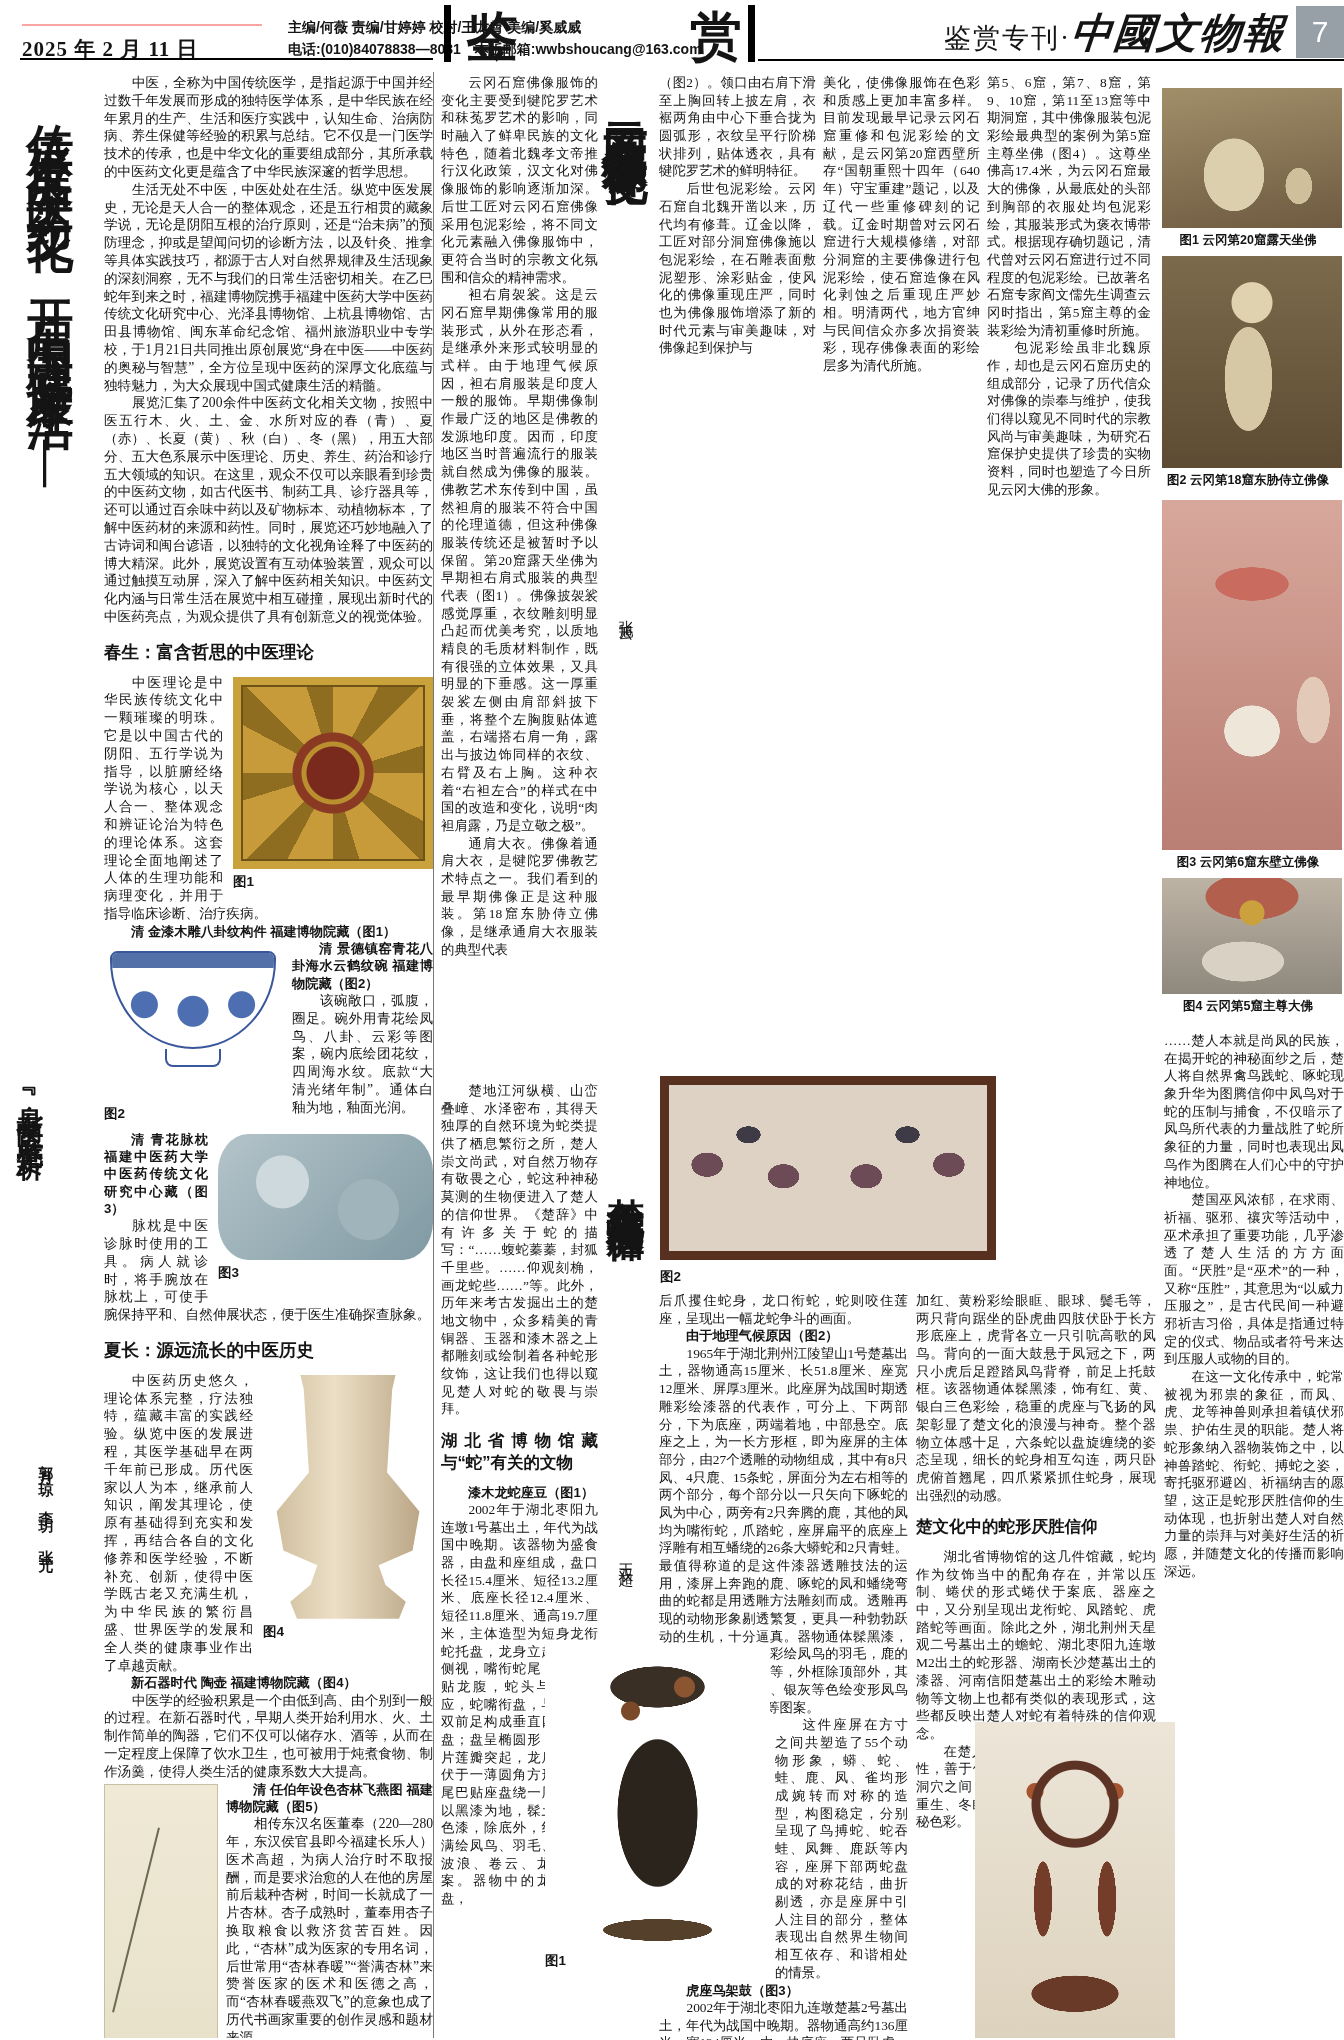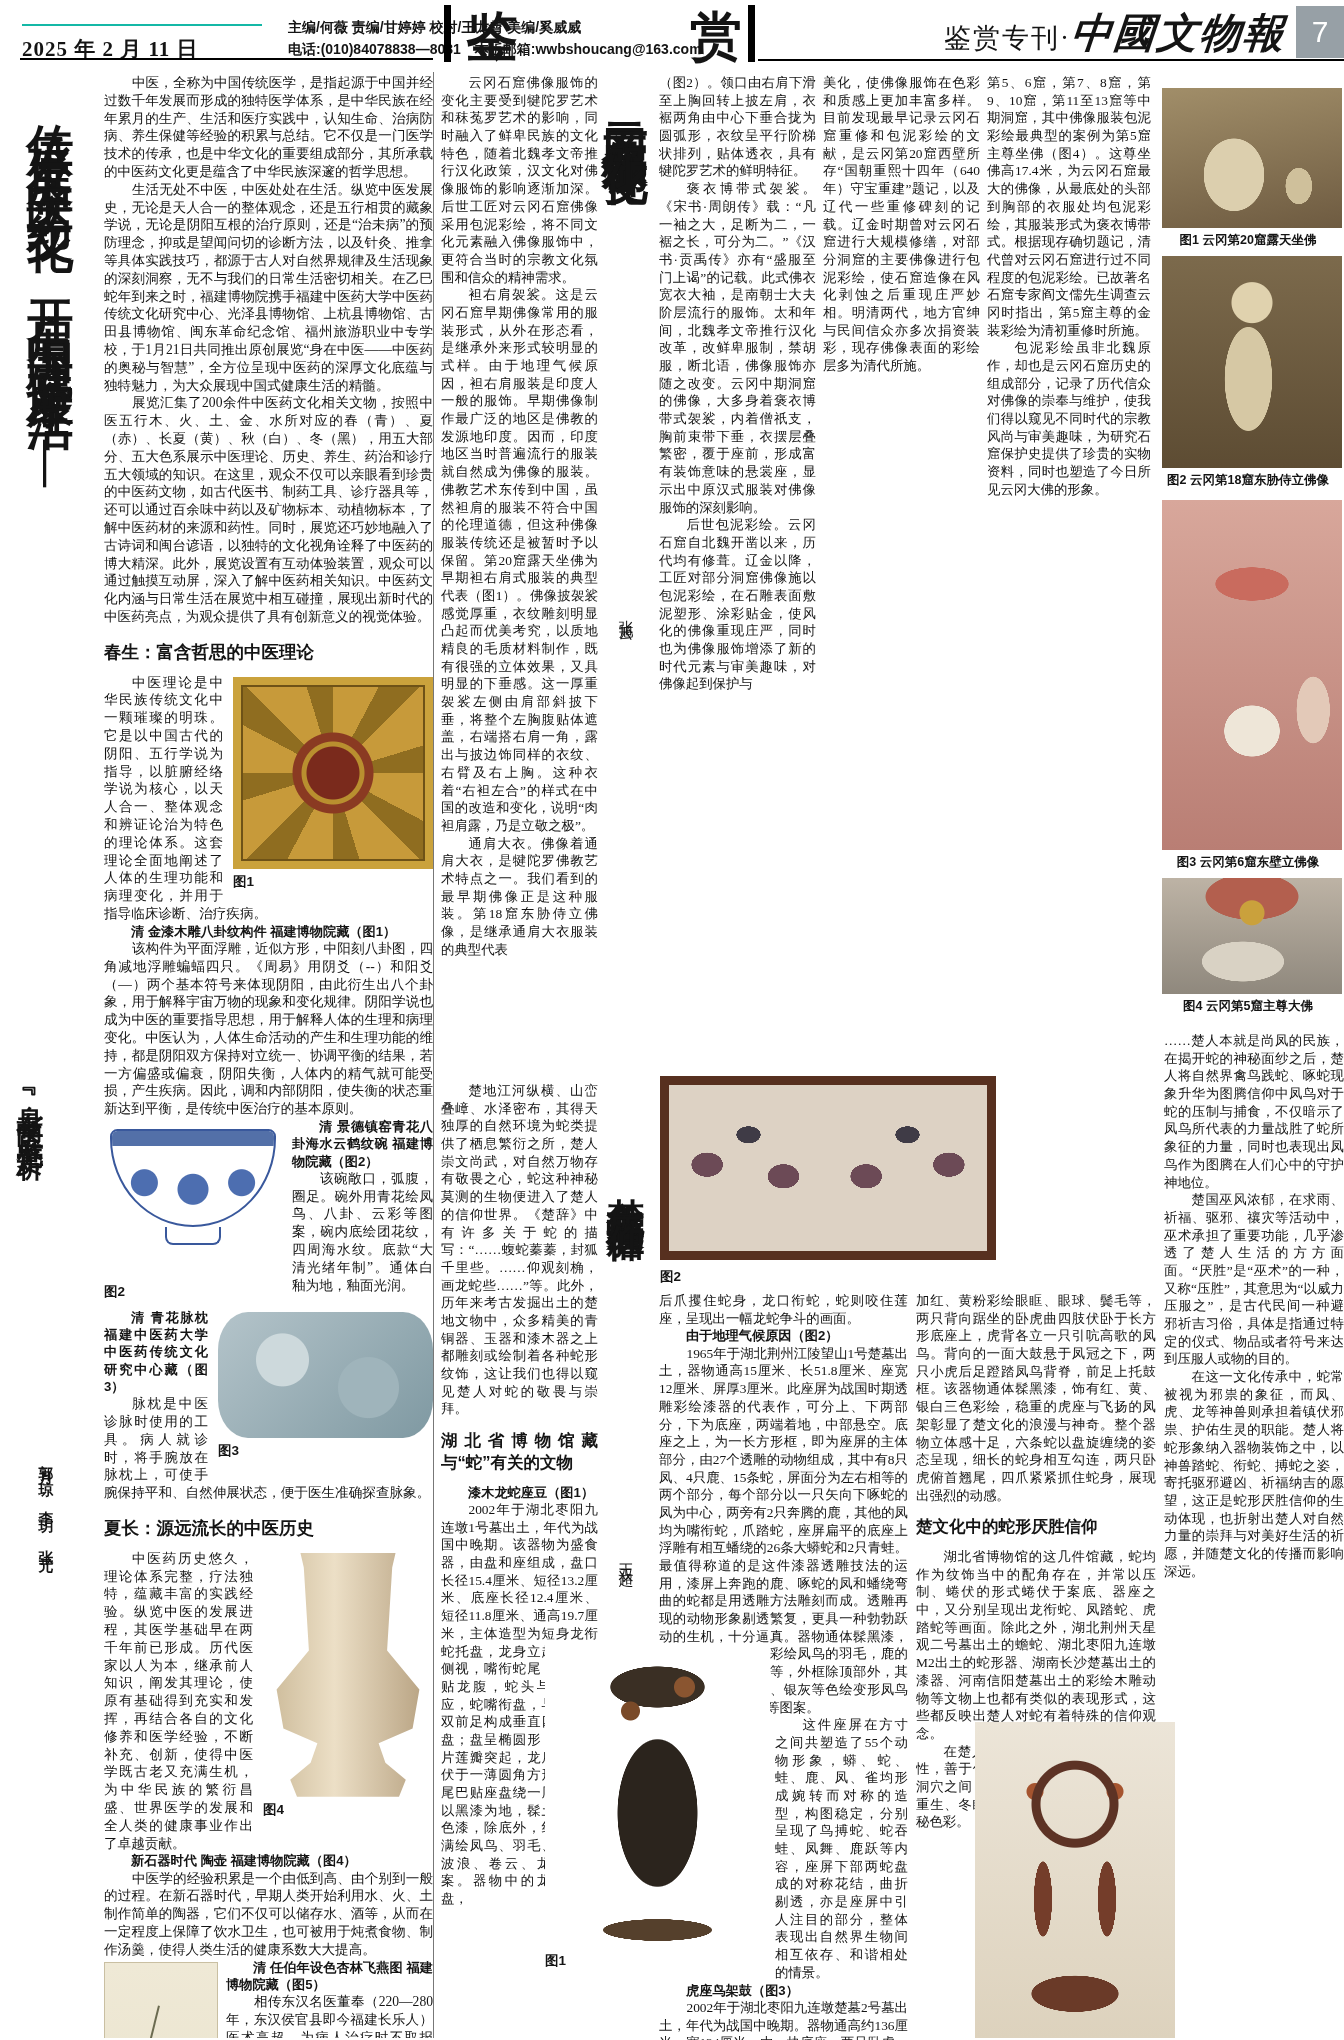--- a/index.html
+++ b/index.html
@@ -1,19 +1,19 @@
 <!DOCTYPE html>
 <html><head>
 <meta charset="utf-8">
 <style>
   html,body{margin:0;padding:0;background:#e8e8e8;}
   #page{position:relative;width:1344px;height:2040px;background:#fff;overflow:hidden;
         font-family:"Liberation Serif","DejaVu Serif",serif;color:#141414;margin:0 auto;}
   
-  .date{position:absolute;left:22px;top:24px;width:240px;border-top:2px solid #14b8a6;
+  .date{position:absolute;left:22px;top:24px;width:240px;border-top:2px solid #fca5a5;
         padding-top:9px;font-size:21px;font-weight:bold;letter-spacing:1px;}
   .staff{position:absolute;left:288px;top:17px;font-size:14px;font-weight:bold;line-height:1.55;
          font-family:"Liberation Sans",sans-serif;}
   .rule-left{position:absolute;left:20px;top:58px;width:413px;height:2px;background:#000;}
   .rule-right{position:absolute;left:758px;top:59px;width:586px;height:2px;background:#000;}
   .mbar{position:absolute;top:5px;width:7px;height:57px;background:#000;}
   .mbar.b1{left:444px;}.mbar.b2{left:748px;}
   .masthead{position:absolute;left:466px;top:2px;width:276px;display:flex;justify-content:space-between;
             font-size:52px;font-weight:900;font-family:"Liberation Sans",sans-serif;}
   .edwrap{position:absolute;left:790px;top:6px;width:496px;display:flex;justify-content:flex-end;
@@ -171,21 +171,20 @@
     <p class="in">生活无处不中医，中医处处在生活。纵览中医发展史，无论是天人合一的整体观念，还是五行相贯的藏象学说，无论是阴阳互根的治疗原则，还是“治未病”的预防理念，抑或是望闻问切的诊断方法，以及针灸、推拿等具体实践技巧，都源于古人对自然界规律及生活现象的深刻洞察，无不与我们的日常生活密切相关。在乙巳蛇年到来之时，福建博物院携手福建中医药大学中医药传统文化研究中心、光泽县博物馆、上杭县博物馆、古田县博物馆、闽东革命纪念馆、福州旅游职业中专学校，于1月21日共同推出原创展览“身在中医——中医药的奥秘与智慧”，全方位呈现中医药的深厚文化底蕴与独特魅力，为大众展现中国式健康生活的精髓。</p>
     <p class="in">展览汇集了200余件中医药文化相关文物，按照中医五行木、火、土、金、水所对应的春（青）、夏（赤）、长夏（黄）、秋（白）、冬（黑），用五大部分、五大色系展示中医理论、历史、养生、药治和诊疗五大领域的知识。在这里，观众不仅可以亲眼看到珍贵的中医药文物，如古代医书、制药工具、诊疗器具等，还可以通过百余味中药以及矿物标本、动植物标本，了解中医药材的来源和药性。同时，展览还巧妙地融入了古诗词和闽台谚语，以独特的文化视角诠释了中医药的博大精深。此外，展览设置有互动体验装置，观众可以通过触摸互动屏，深入了解中医药相关知识。中医药文化内涵与日常生活在展览中相互碰撞，展现出新时代的中医药亮点，为观众提供了具有创新意义的视觉体验。</p>
 
     <h3 class="sec">春生：富含哲思的中医理论</h3>
     <div class="figwrap fr" style="width:200px">
       <div class="img f-bagua"></div>
       <div class="cap">图1</div>
     </div>
     <p class="in">中医理论是中华民族传统文化中一颗璀璨的明珠。它是以中国古代的阴阳、五行学说为指导，以脏腑经络学说为核心，以天人合一、整体观念和辨证论治为特色的理论体系。这套理论全面地阐述了人体的生理功能和病理变化，并用于指导临床诊断、治疗疾病。</p>
     <p class="note">清 金漆木雕八卦纹构件 福建博物院藏（图1）</p>
-    <p class="in">该构件为平面浮雕，近似方形，中阳刻八卦图，四角减地浮雕蝙蝠四只。《周易》用阴爻（--）和阳爻（—）两个基本符号来体现阴阳，由此衍生出八个卦象，用于解释宇宙万物的现象和变化规律。阴阳学说也成为中医的重要指导思想，用于解释人体的生理和病理变化。中医认为，人体生命活动的产生和生理功能的维持，都是阴阳双方保持对立统一、协调平衡的结果，若一方偏盛或偏衰，阴阳失衡，人体内的精气就可能受损，产生疾病。因此，调和内部阴阳，使失衡的状态重新达到平衡，是传统中医治疗的基本原则。</p>
     <div class="figwrap fl" style="width:178px">
       <div class="bowlimg">
         <div class="bowl-body"></div>
         <div class="bowl-foot"></div>
       </div>
       <div class="cap">图2</div>
     </div>
     <p class="note">清 景德镇窑青花八卦海水云鹤纹碗 福建博物院藏（图2）</p>
     <p class="in">该碗敞口，弧腹，圈足。碗外用青花绘凤鸟、八卦、云彩等图案，碗内底绘团花纹，四周海水纹。底款“大清光绪年制”。通体白釉为地，釉面光润。</p>
     <div class="figwrap fr" style="width:215px">
@@ -221,21 +220,20 @@
     <p class="in">云冈石窟佛像服饰的变化主要受到犍陀罗艺术和秣菟罗艺术的影响，同时融入了鲜卑民族的文化特色，随着北魏孝文帝推行汉化政策，汉文化对佛像服饰的影响逐渐加深。后世工匠对云冈石窟佛像采用包泥彩绘，将不同文化元素融入佛像服饰中，更符合当时的宗教文化氛围和信众的精神需求。</p>
     <p class="in">袒右肩袈裟。这是云冈石窟早期佛像常用的服装形式，从外在形态看，是继承外来形式较明显的式样。由于地理气候原因，袒右肩服装是印度人一般的服饰。早期佛像制作最广泛的地区是佛教的发源地印度。因而，印度地区当时普遍流行的服装就自然成为佛像的服装。佛教艺术东传到中国，虽然袒肩的服装不符合中国的伦理道德，但这种佛像服装传统还是被暂时予以保留。第20窟露天坐佛为早期袒右肩式服装的典型代表（图1）。佛像披袈裟感觉厚重，衣纹雕刻明显凸起而优美考究，以质地精良的毛质材料制作，既有很强的立体效果，又具明显的下垂感。这一厚重袈裟左侧由肩部斜披下垂，将整个左胸腹贴体遮盖，右端搭右肩一角，露出与披边饰同样的衣纹、右臂及右上胸。这种衣着“右袒左合”的样式在中国的改造和变化，说明“肉袒肩露，乃是立敬之极”。</p>
     <p class="in">通肩大衣。佛像着通肩大衣，是犍陀罗佛教艺术特点之一。我们看到的最早期佛像正是这种服装。第18窟东胁侍立佛像，是继承通肩大衣服装的典型代表</p>
   </div>
 
   <div class="vt y-title">云冈石窟佛像服饰变化</div>
   <div class="vt y-author">张旭云</div>
 
   <div class="ycol" id="ycolB">
     <p>（图2）。领口由右肩下滑至上胸回转上披左肩，衣裾两角由中心下垂合拢为圆弧形，衣纹呈平行阶梯状排列，贴体透衣，具有犍陀罗艺术的鲜明特征。</p>
-    <p class="in">褒衣博带式袈裟。《宋书·周朗传》载：“凡一袖之大，足断为二，一裾之长，可分为二。”《汉书·贡禹传》亦有“盛服至门上谒”的记载。此式佛衣宽衣大袖，是南朝士大夫阶层流行的服饰。太和年间，北魏孝文帝推行汉化改革，改鲜卑服制，禁胡服，断北语，佛像服饰亦随之改变。云冈中期洞窟的佛像，大多身着褒衣博带式袈裟，内着僧祇支，胸前束带下垂，衣摆层叠繁密，覆于座前，形成富有装饰意味的悬裳座，显示出中原汉式服装对佛像服饰的深刻影响。</p>
     <p class="in">后世包泥彩绘。云冈石窟自北魏开凿以来，历代均有修葺。辽金以降，工匠对部分洞窟佛像施以包泥彩绘，在石雕表面敷泥塑形、涂彩贴金，使风化的佛像重现庄严，同时也为佛像服饰增添了新的时代元素与审美趣味，对佛像起到保护与</p>
   </div>
   <div class="ycol" id="ycolC">
     <p>美化，使佛像服饰在色彩和质感上更加丰富多样。目前发现最早记录云冈石窟重修和包泥彩绘的文献，是云冈第20窟西壁所存“国朝重熙十四年（640年）守宝重建”题记，以及辽代一些重修碑刻的记载。辽金时期曾对云冈石窟进行大规模修缮，对部分洞窟的主要佛像进行包泥彩绘，使石窟造像在风化剥蚀之后重现庄严妙相。明清两代，地方官绅与民间信众亦多次捐资装彩，现存佛像表面的彩绘层多为清代所施。</p>
   </div>
   <div class="ycol" id="ycolD">
     <p>第5、6窟，第7、8窟，第9、10窟，第11至13窟等中期洞窟，其中佛像服装包泥彩绘最典型的案例为第5窟主尊坐佛（图4）。这尊坐佛高17.4米，为云冈石窟最大的佛像，从最底处的头部到胸部的衣服处均包泥彩绘，其服装形式为褒衣博带式。根据现存确切题记，清代曾对云冈石窟进行过不同程度的包泥彩绘。已故著名石窟专家阎文儒先生调查云冈时指出，第5窟主尊的金装彩绘为清初重修时所施。</p>
     <p class="in">包泥彩绘虽非北魏原作，却也是云冈石窟历史的组成部分，记录了历代信众对佛像的崇奉与维护，使我们得以窥见不同时代的宗教风尚与审美趣味，为研究石窟保护史提供了珍贵的实物资料，同时也塑造了今日所见云冈大佛的形象。</p>
   </div>
 

